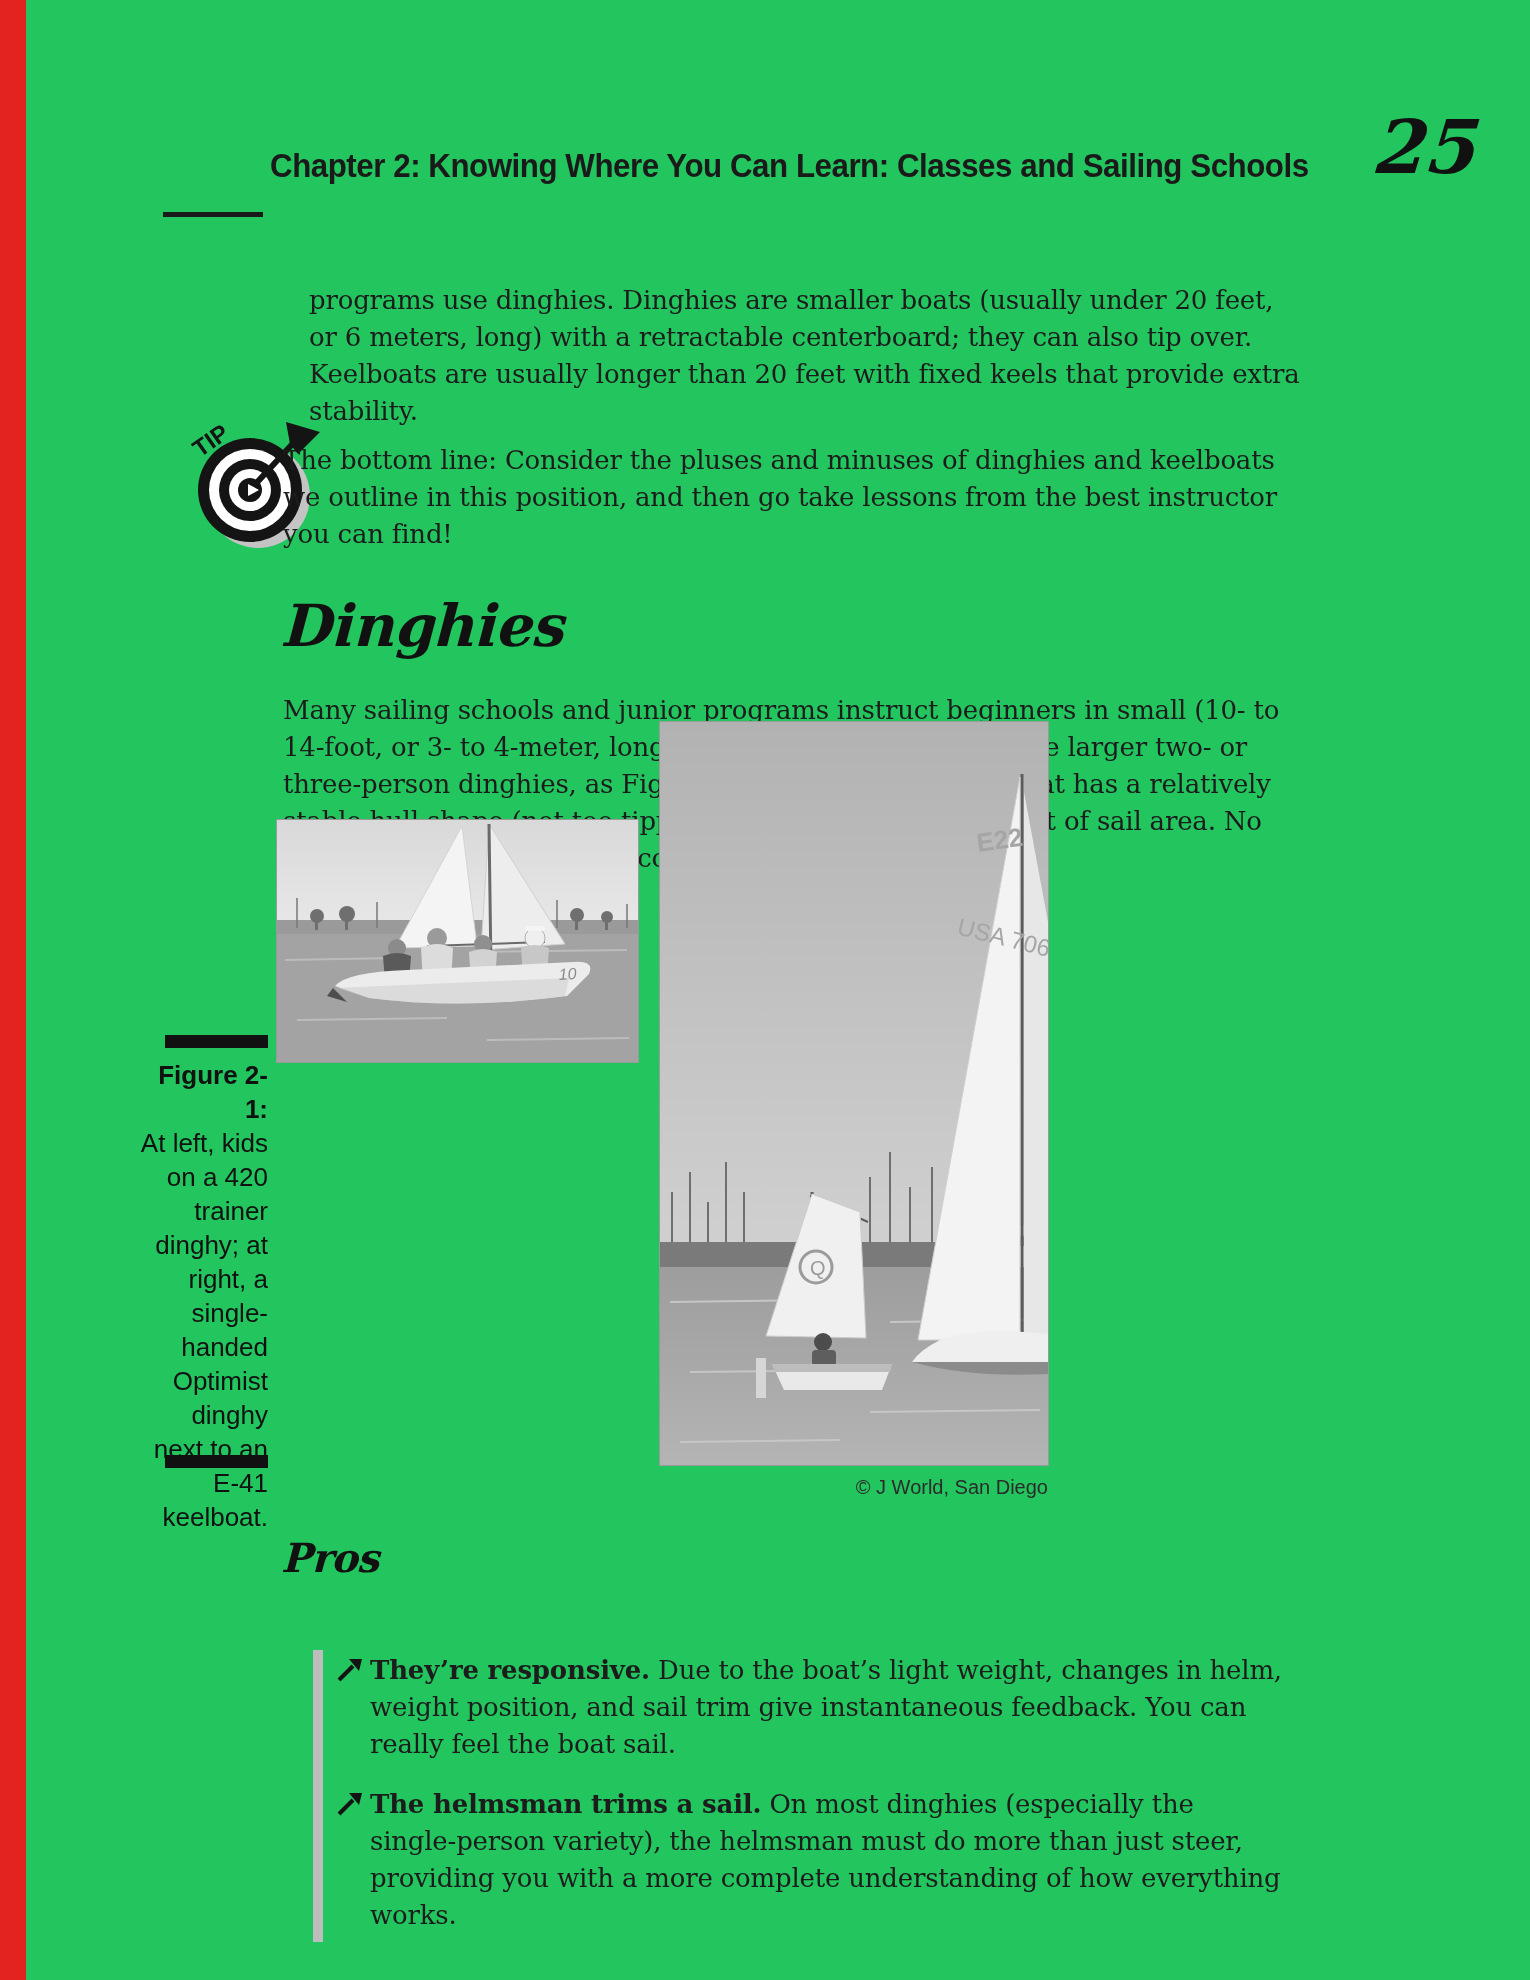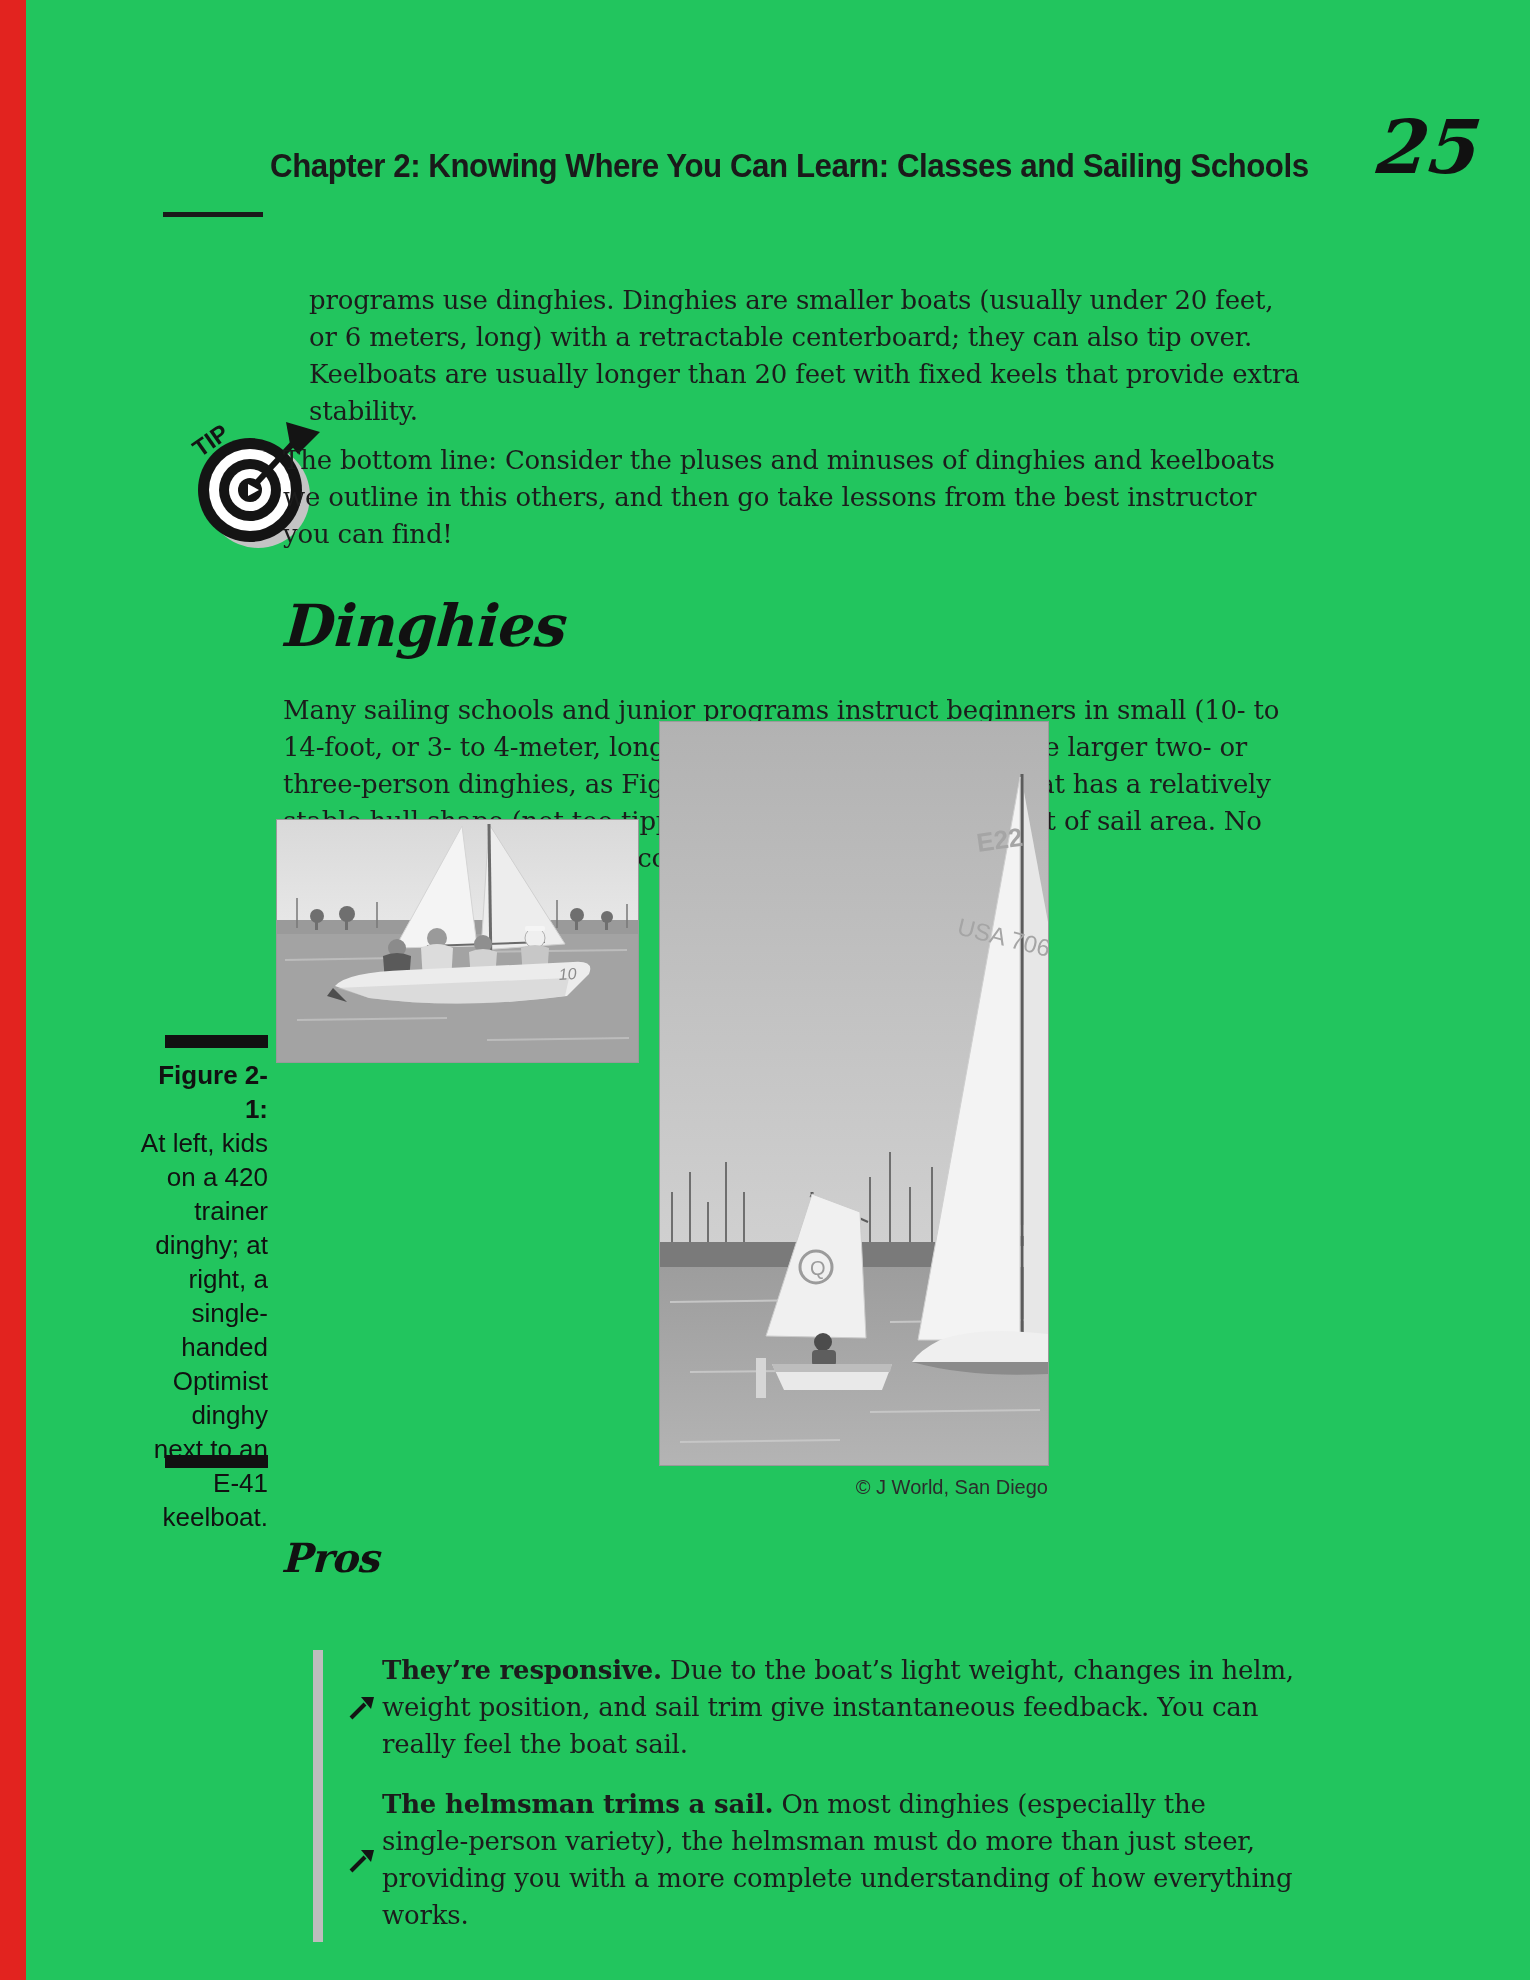--- a/index.html
+++ b/index.html
@@ -51,21 +51,21 @@
   }
   .caption .cap-label { font-weight:bold; }
   .credit {
     position:absolute; left:660px; top:1476px; width:388px; text-align:right;
     font-family:"Liberation Sans", sans-serif; font-size:20px; color:#2b2b2b;
   }
 
   
   .pros-intro { top:1604px; }
   .bullet-bar { position:absolute; left:313px; top:1650px; width:10px; height:292px; background:#bdbdbd; }
-  .bullet-item { position:absolute; left:348px; width:950px; display:flex; align-items:center; }
+  .bullet-item { position:absolute; left:336px; width:950px; display:flex; align-items:flex-start; }
   .bullet-item .arrow { flex:0 0 34px; margin-top:7px; }
   .bullet-item .btext { font-size:26px; line-height:37px; letter-spacing:-0.2px; color:#1c1c1c; }
   .bullet-item .btext b { font-weight:bold; }
   .bi-0 { top:1652px; } .bi-1 { top:1786px; }
 </style>
 </head>
 <body>
 
 <div class="page">
 
@@ -85,21 +85,21 @@
       <circle cx="64" cy="72" r="31" fill="#141414"></circle>
       <circle cx="64" cy="72" r="21" fill="#ffffff"></circle>
       <circle cx="64" cy="72" r="12" fill="#141414"></circle>
       <line x1="64" y1="72" x2="112" y2="20" stroke="#141414" stroke-width="6"></line>
       <polygon points="100,4 134,14 112,36 104,26" fill="#141414"></polygon>
       <polygon points="62,66 62,78 73,72" fill="#ffffff"></polygon>
       <text x="14" y="40" transform="rotate(-35 14 40)" font-family="Liberation Sans, sans-serif" font-weight="bold" font-size="24" fill="#141414">TIP</text>
     </svg>
   </div>
 
-  <div class="bodytext p-tip">The bottom line: Consider the pluses and minuses of dinghies and keelboats we outline in this others, and then go take lessons from the best instructor you can find!</div>
+  <div class="bodytext p-tip">The bottom line: Consider the pluses and minuses of dinghies and keelboats we outline in this position, and then go take lessons from the best instructor you can find!</div>
 
   <div class="h-script h-dinghies">Dinghies</div>
   <div class="bodytext p-dinghies">Many sailing schools and junior programs instruct beginners in small (10- to 14-foot, or 3- to 4-meter, long) one-person boats; others use larger two- or three-person dinghies, as Figure 2-1 shows. Ideally the boat has a relatively stable hull shape (not too tippy) and a conservative amount of sail area. No need to break any speed records on your first sail!</div>
 
   <div class="photo photo-right">
     <svg width="388" height="743" viewBox="0 0 388 743">
       <defs>
         <linearGradient id="skyR" x1="0" y1="0" x2="0" y2="1">
           <stop offset="0" stop-color="#b2b2b2"></stop>
             <stop offset="1" stop-color="#d2d2d2"></stop>

